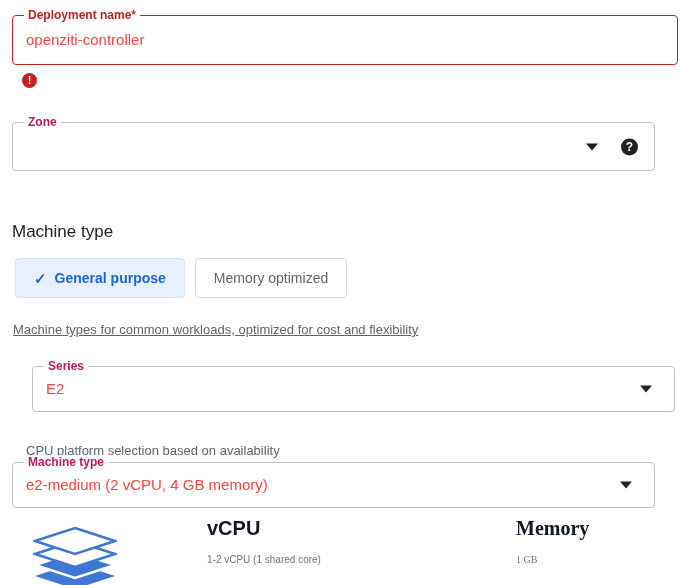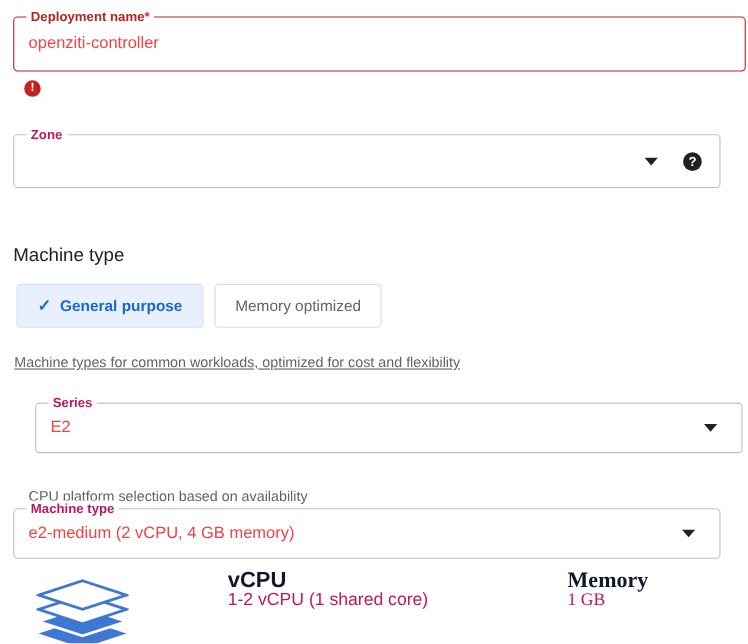--- a/index.html
+++ b/index.html
@@ -181,23 +181,24 @@
     position: absolute;
   }
   .spec-head {
     font-size: 20px;
     font-weight: bold;
     line-height: 18px;
     color: #0f172a;
     white-space: nowrap;
   }
   .spec-val {
-    font-size: 16px;
-    line-height: 18px;
-    color: #be185d;
+    margin-top: 14px;
+    font-size: 10px;
+    line-height: 18px;
+    color: #737373;
     white-space: nowrap;
   }
 </style>
 </head>
 <body>
 
 <div class="page">
 
   <div class="field error" style="left:12px; top:15px; width:666px; height:50px;">
     <span class="field-label">

